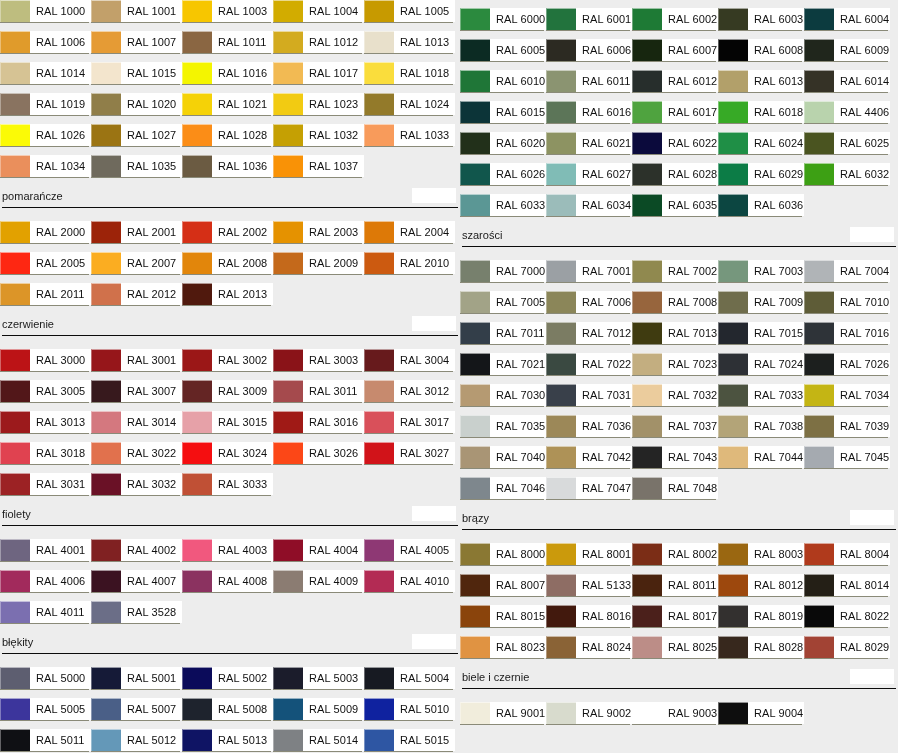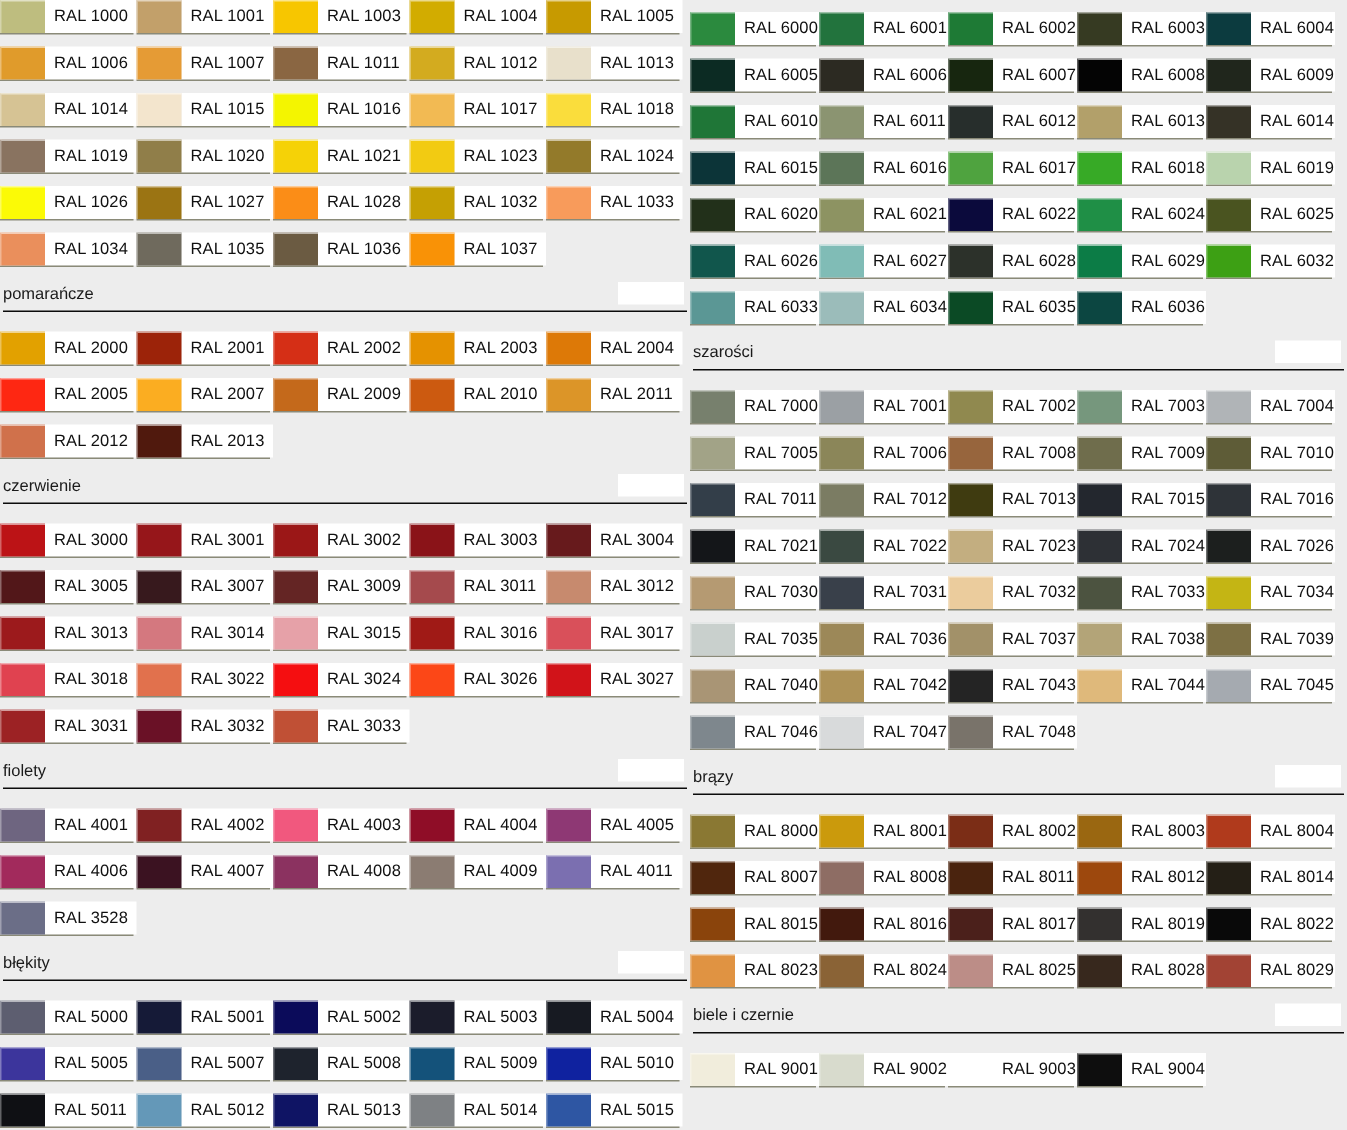--- a/index.html
+++ b/index.html
@@ -362,20 +362,27 @@
             </div>
             <div class="rule" style="background: rgb(138, 138, 120);"></div>
           </div>
           <div class="cell" title="RAL 2007">
             <div class="sw" style="background: rgb(251, 173, 33);"></div>
             <div class="meta">
               <span class="lbl">RAL 2007</span>
             </div>
             <div class="rule" style="background: rgb(138, 138, 120);"></div>
           </div>
+          <div class="cell" title="RAL 2008">
+            <div class="sw" style="background: rgb(226, 134, 11);"></div>
+            <div class="meta">
+              <span class="lbl">RAL 2008</span>
+            </div>
+            <div class="rule" style="background: rgb(138, 138, 120);"></div>
+          </div>
           <div class="cell" title="RAL 2009">
             <div class="sw" style="background: rgb(196, 105, 27);"></div>
             <div class="meta">
               <span class="lbl">RAL 2009</span>
             </div>
             <div class="rule" style="background: rgb(138, 138, 120);"></div>
           </div>
           <div class="cell" title="RAL 2010">
             <div class="sw" style="background: rgb(204, 90, 16);"></div>
             <div class="meta">
@@ -641,20 +648,27 @@
             </div>
             <div class="rule" style="background: rgb(138, 138, 120);"></div>
           </div>
           <div class="cell" title="RAL 4009">
             <div class="sw" style="background: rgb(139, 124, 114);"></div>
             <div class="meta">
               <span class="lbl">RAL 4009</span>
             </div>
             <div class="rule" style="background: rgb(138, 138, 120);"></div>
           </div>
+          <div class="cell" title="RAL 4010">
+            <div class="sw" style="background: rgb(179, 43, 84);"></div>
+            <div class="meta">
+              <span class="lbl">RAL 4010</span>
+            </div>
+            <div class="rule" style="background: rgb(138, 138, 120);"></div>
+          </div>
           <div class="cell" title="RAL 4011">
             <div class="sw" style="background: rgb(123, 111, 176);"></div>
             <div class="meta">
               <span class="lbl">RAL 4011</span>
             </div>
             <div class="rule" style="background: rgb(138, 138, 120);"></div>
           </div>
           <div class="cell" title="RAL 4012">
             <div class="sw" style="background: rgb(107, 110, 135);"></div>
             <div class="meta">
@@ -912,21 +926,21 @@
           <div class="cell" title="RAL 6018">
             <div class="sw" style="background: rgb(55, 170, 38);"></div>
             <div class="meta">
               <span class="lbl">RAL 6018</span>
             </div>
             <div class="rule" style="background: rgb(138, 138, 120);"></div>
           </div>
           <div class="cell" title="RAL 6019">
             <div class="sw" style="background: rgb(185, 211, 173);"></div>
             <div class="meta">
-              <span class="lbl">RAL 6019</span>
+              <span class="lbl">RAL 4406</span>
             </div>
             <div class="rule" style="background: rgb(138, 138, 120);"></div>
           </div>
           <div class="cell" title="RAL 6020">
             <div class="sw" style="background: rgb(34, 48, 26);"></div>
             <div class="meta">
               <span class="lbl">RAL 6020</span>
             </div>
             <div class="rule" style="background: rgb(138, 138, 120);"></div>
           </div>
@@ -1345,21 +1359,21 @@
           <div class="cell" title="RAL 8007">
             <div class="sw" style="background: rgb(80, 38, 13);"></div>
             <div class="meta">
               <span class="lbl">RAL 8007</span>
             </div>
             <div class="rule" style="background: rgb(138, 138, 120);"></div>
           </div>
           <div class="cell" title="RAL 8008">
             <div class="sw" style="background: rgb(142, 109, 100);"></div>
             <div class="meta">
-              <span class="lbl">RAL 8008</span>
+              <span class="lbl">RAL 5133</span>
             </div>
             <div class="rule" style="background: rgb(138, 138, 120);"></div>
           </div>
           <div class="cell" title="RAL 8011">
             <div class="sw" style="background: rgb(74, 35, 14);"></div>
             <div class="meta">
               <span class="lbl">RAL 8011</span>
             </div>
             <div class="rule" style="background: rgb(138, 138, 120);"></div>
           </div>

